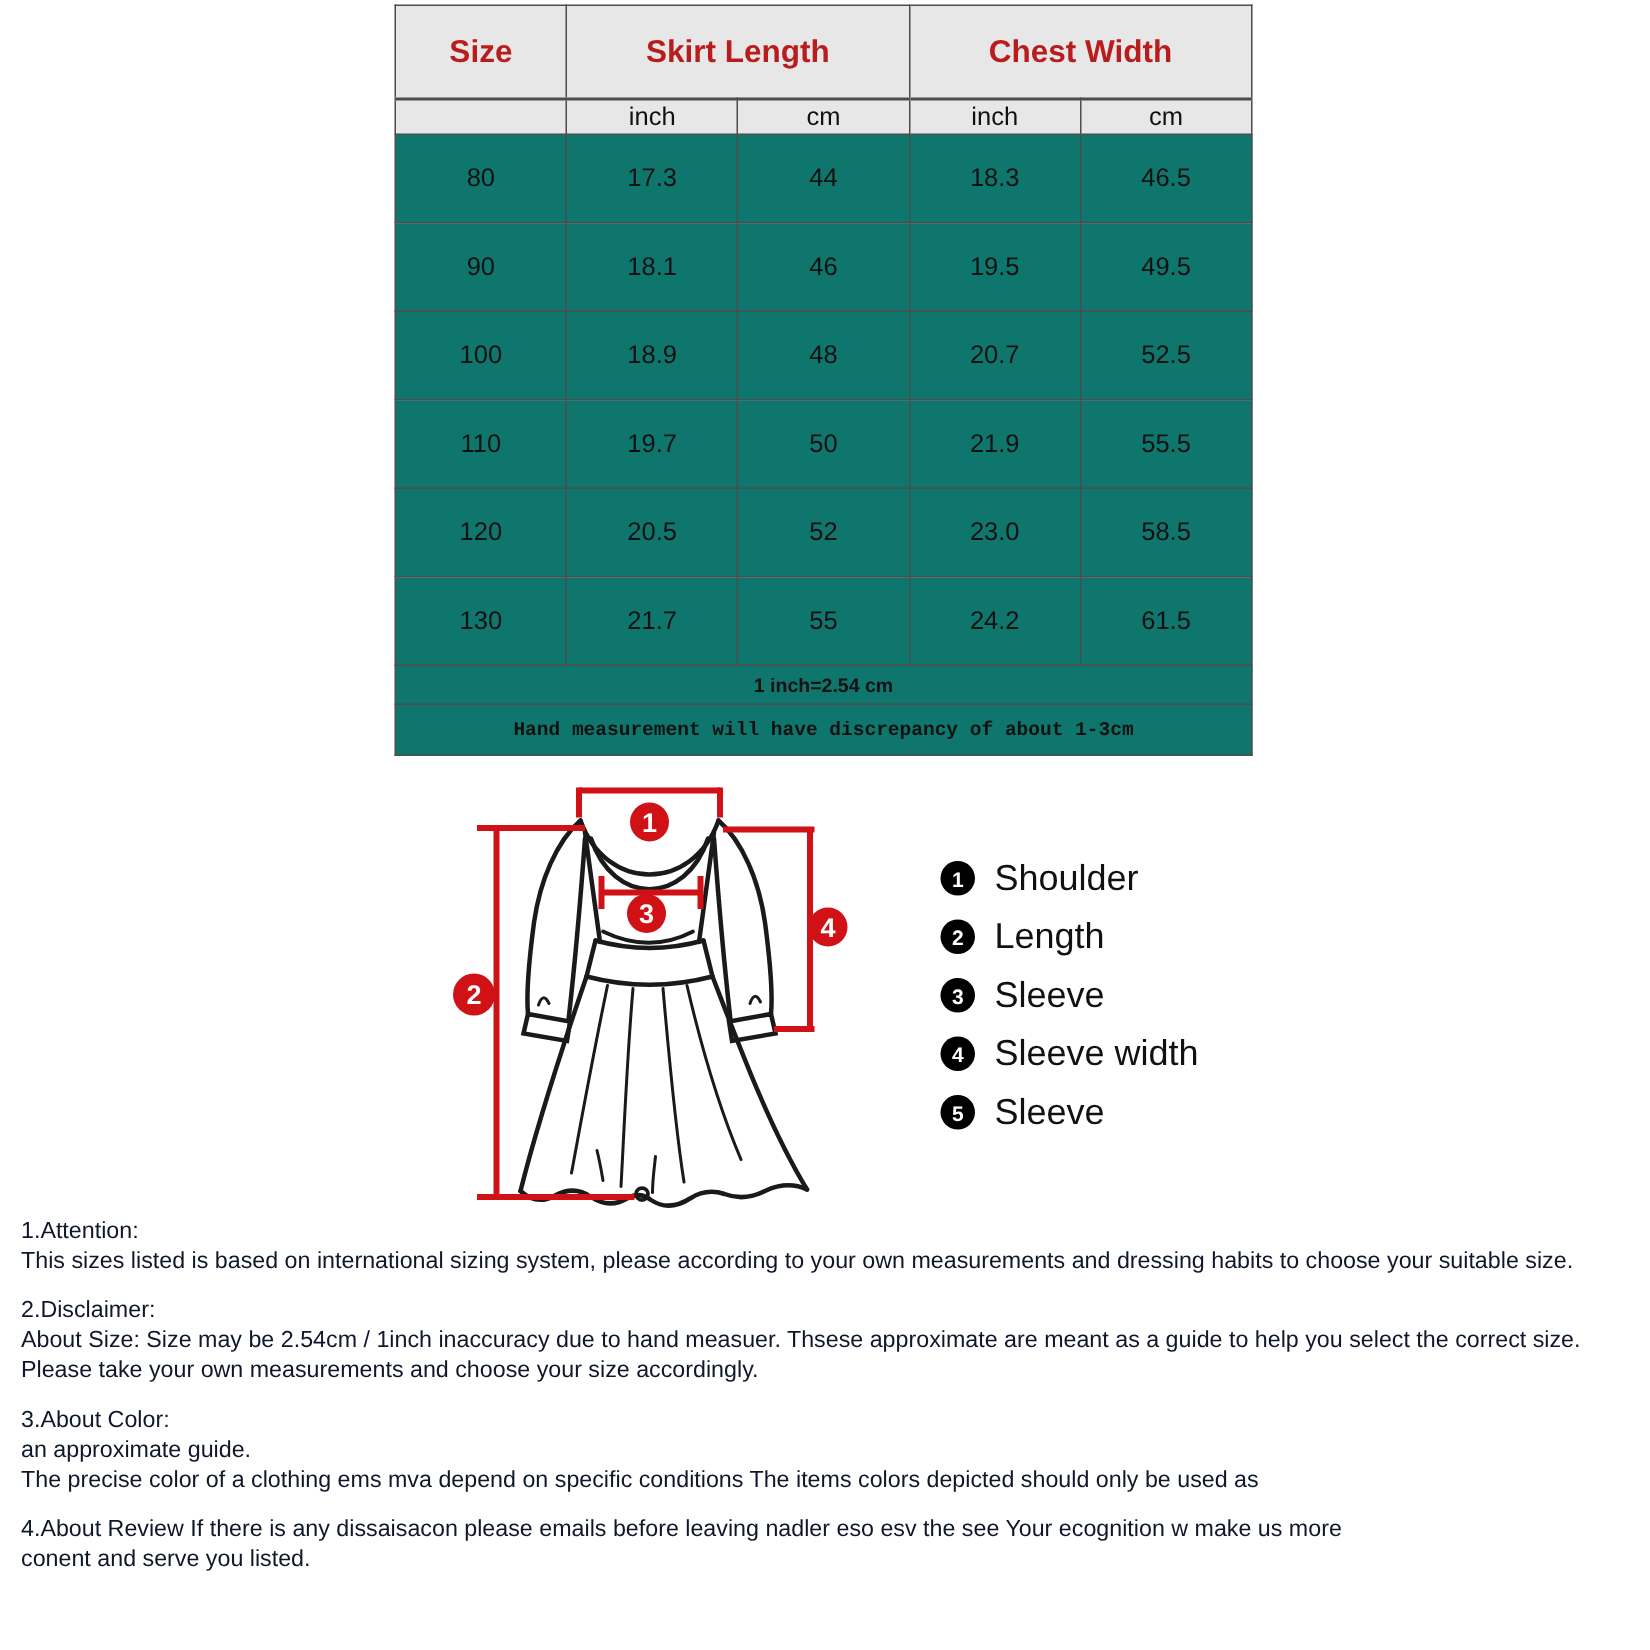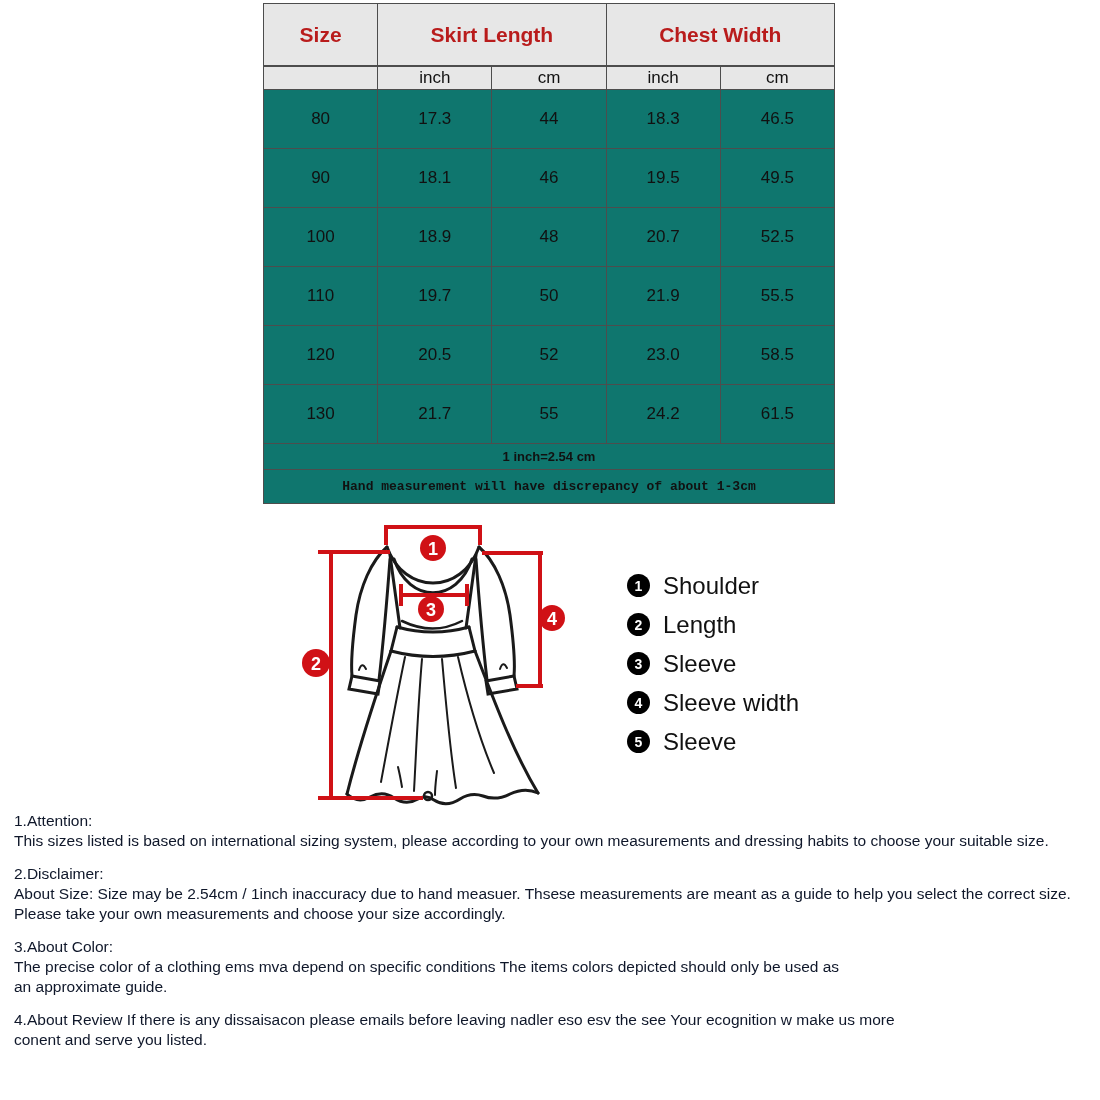--- a/index.html
+++ b/index.html
@@ -230,27 +230,27 @@
     </div>
   </div>
 
   <div class="notes">
     <div class="note-section">
       <div class="note-line">1.Attention:</div>
       <div class="note-line">This sizes listed is based on international sizing system, please according to your own measurements and dressing habits to choose your suitable size.</div>
     </div>
     <div class="note-section">
       <div class="note-line">2.Disclaimer:</div>
-      <div class="note-line">About Size: Size may be 2.54cm / 1inch inaccuracy due to hand measuer. Thsese measurements are meant as a guide to help you select the correct size.</div>
+      <div class="note-line">About Size: Size may be 2.54cm / 1inch inaccuracy due to hand measuer. Thsese approximate are meant as a guide to help you select the correct size.</div>
       <div class="note-line">Please take your own measurements and choose your size accordingly.</div>
     </div>
     <div class="note-section">
       <div class="note-line">3.About Color:</div>
+      <div class="note-line">an approximate guide.</div>
       <div class="note-line">The precise color of a clothing ems mva depend on specific conditions The items colors depicted should only be used as</div>
-      <div class="note-line">an approximate guide.</div>
     </div>
     <div class="note-section">
       <div class="note-line">4.About Review If there is any dissaisacon please emails before leaving nadler eso esv the see Your ecognition w make us more</div>
       <div class="note-line">conent and serve you listed.</div>
     </div>
   </div>
 
 </div>
 
 </body></html>

